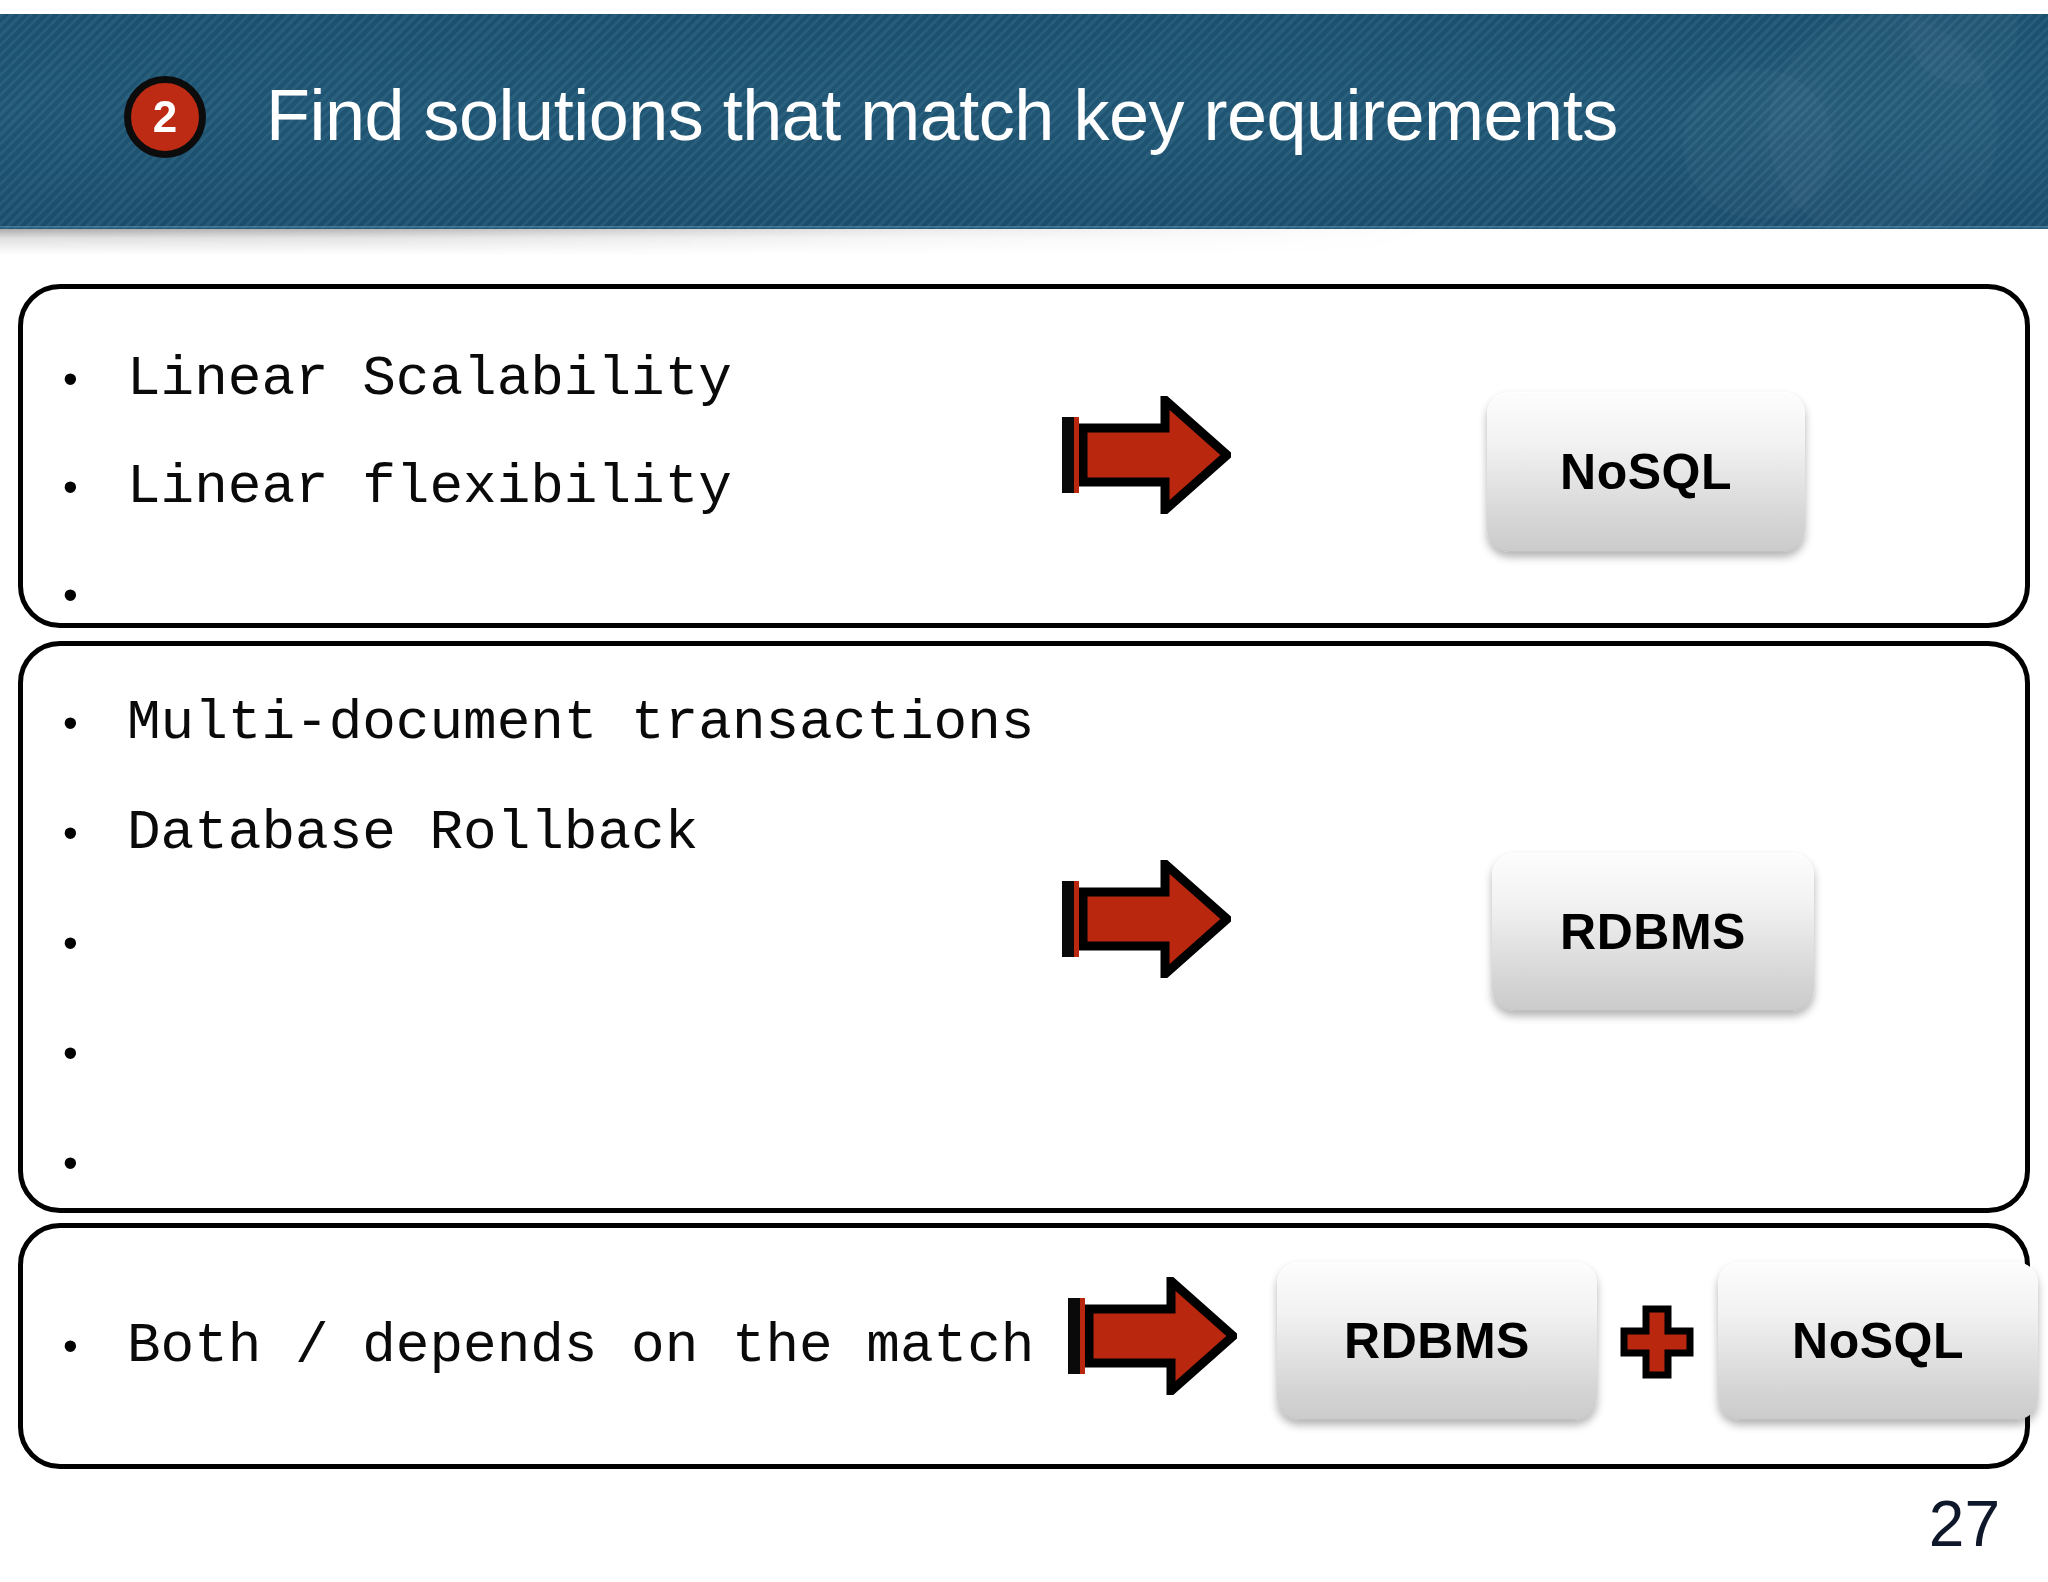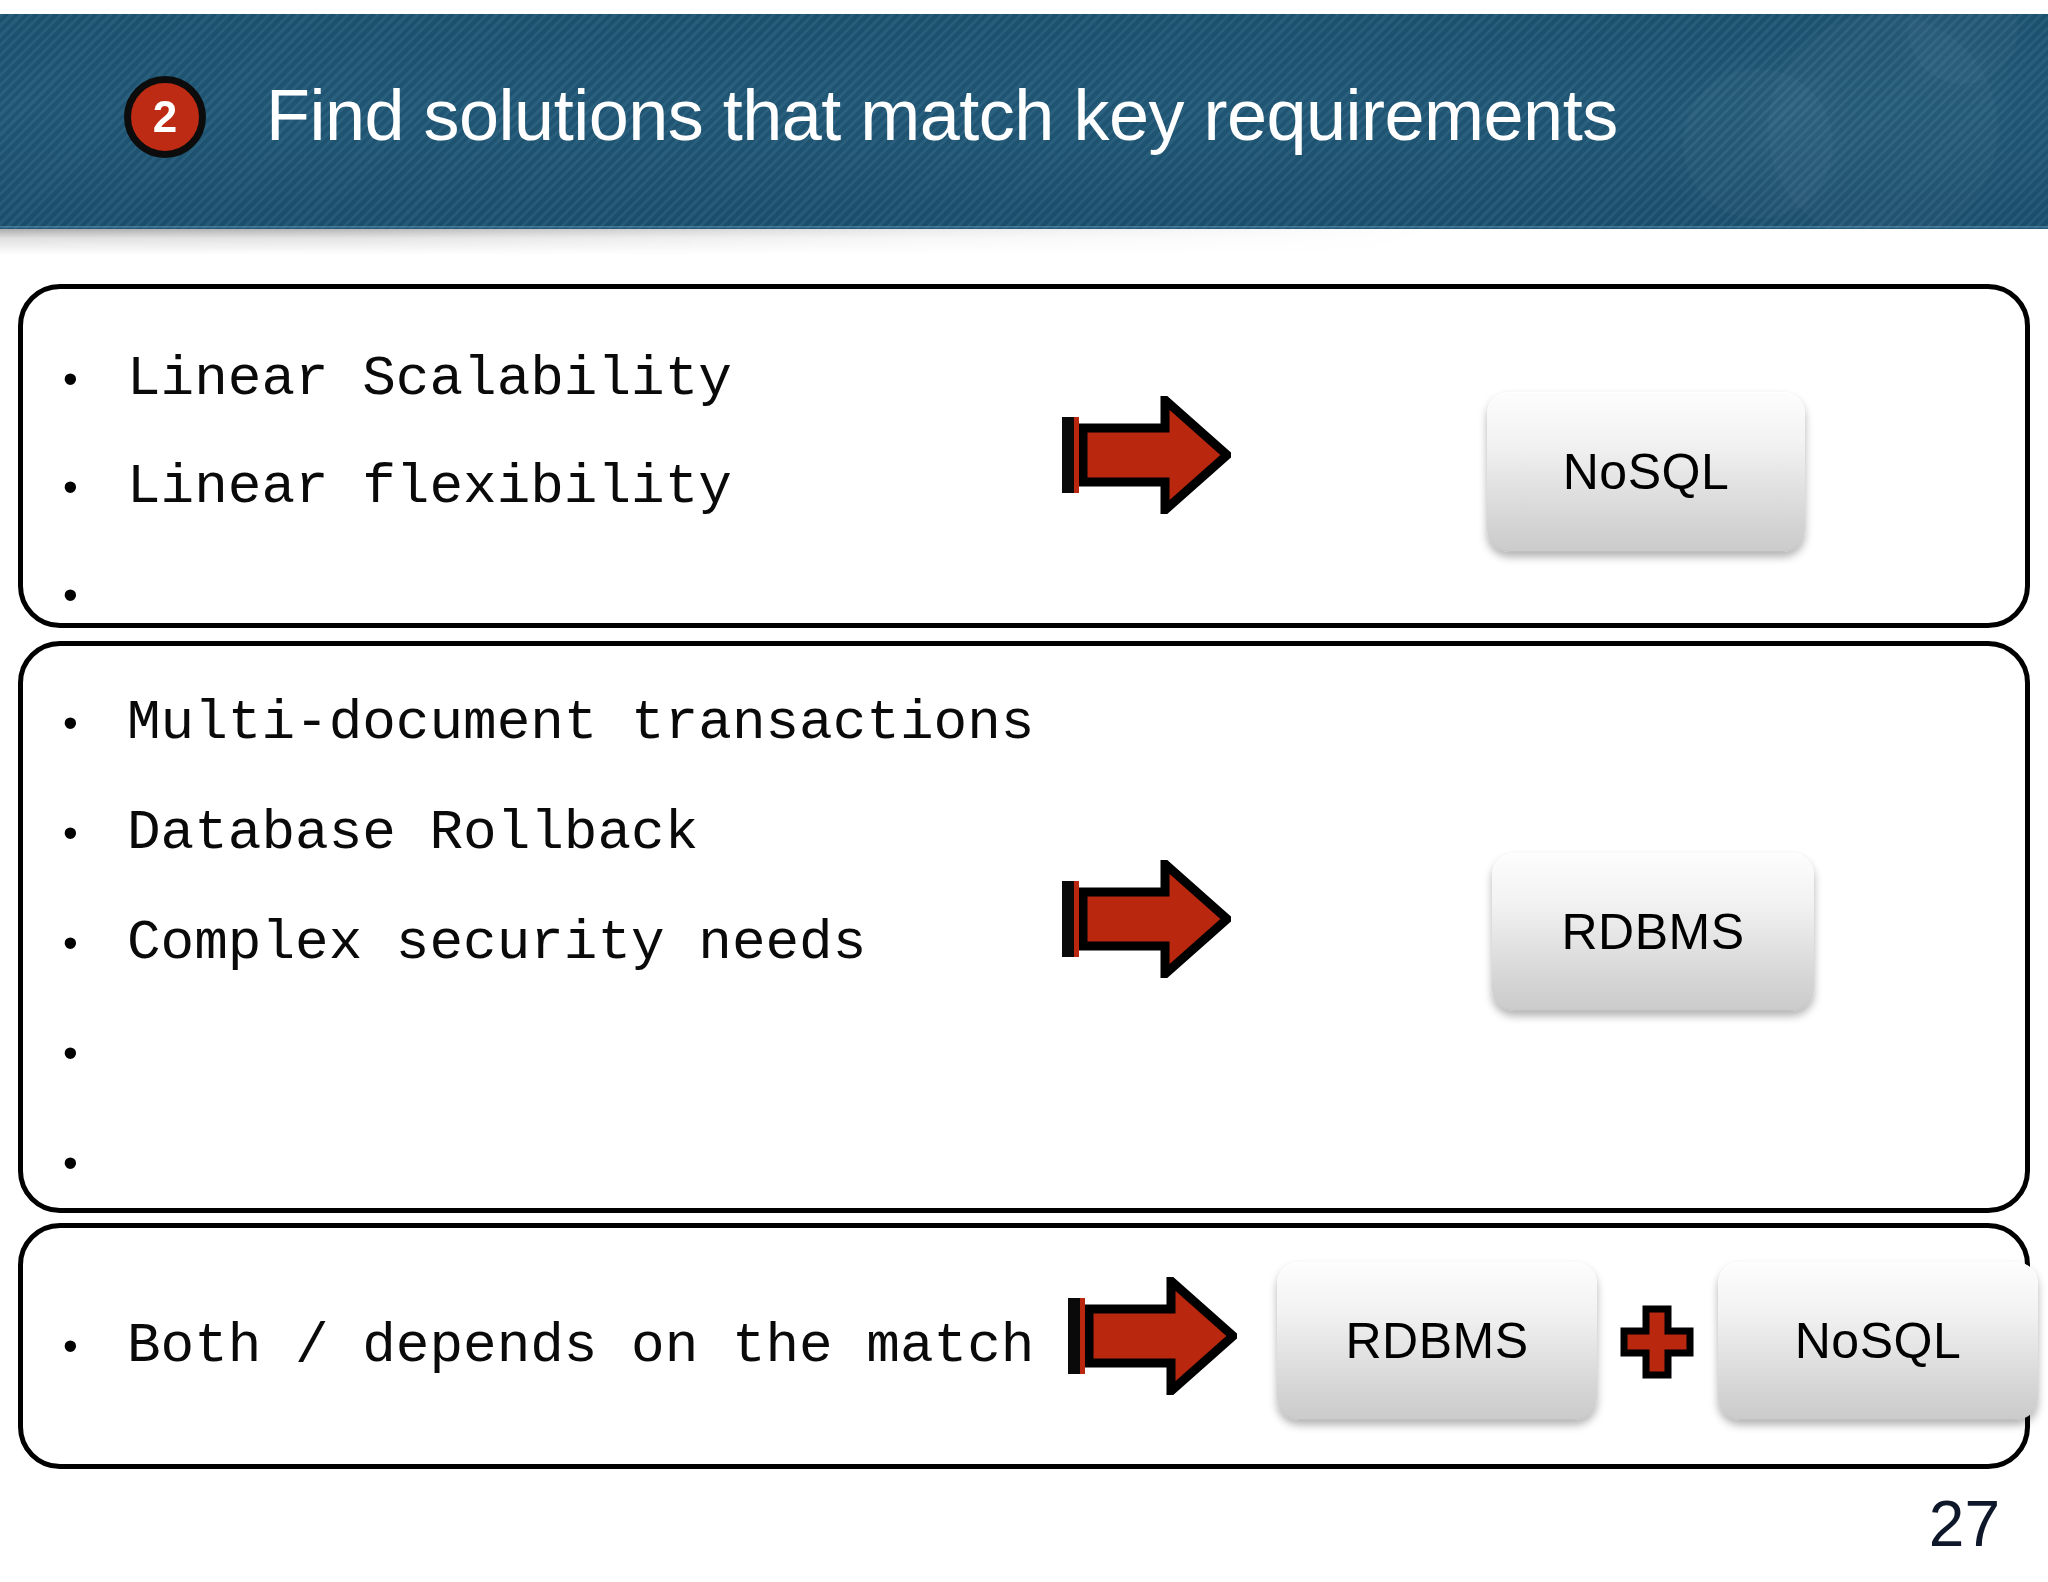--- a/index.html
+++ b/index.html
@@ -191,21 +191,21 @@
         #d4d4d4 82%,
         #cbcbcb 100%);
     box-shadow:
       0 5px 9px rgba(0,0,0,0.30),
       0 1px 0 rgba(255,255,255,0.9) inset,
       0 -1px 0 rgba(0,0,0,0.05) inset;
     display: flex;
     align-items: center;
     justify-content: center;
     color: #000000;
-    font-weight: normal;
+    font-weight: bold;
     font-size: 50px;
     letter-spacing: 0.5px;
   }
   #pill-nosql-1 { left: 1487px; top: 392px;  width: 318px; height: 160px; }
   #pill-rdbms-2 { left: 1492px; top: 853px;  width: 322px; height: 158px; }
   #pill-rdbms-3 { left: 1277px; top: 1262px; width: 320px; height: 158px; }
   #pill-nosql-3 { left: 1718px; top: 1262px; width: 320px; height: 158px; font-size: 50px; }
 
   
   .plus-icon {
@@ -279,21 +279,20 @@
       <div class="bullet-row">
         <span class="bullet-dot">•</span>
         <span class="bullet-text">Multi-document transactions</span>
       </div>
       <div class="bullet-row">
         <span class="bullet-dot">•</span>
         <span class="bullet-text">Database Rollback</span>
       </div>
       <div class="bullet-row">
         <span class="bullet-dot">•</span>
-        <span class="bullet-text">Complex security needs</span>
       </div>
       <div class="bullet-row">
         <span class="bullet-dot">•</span>
       </div>
       <div class="bullet-row">
         <span class="bullet-dot">•</span>
       </div>
     </div>
   </div>
 

